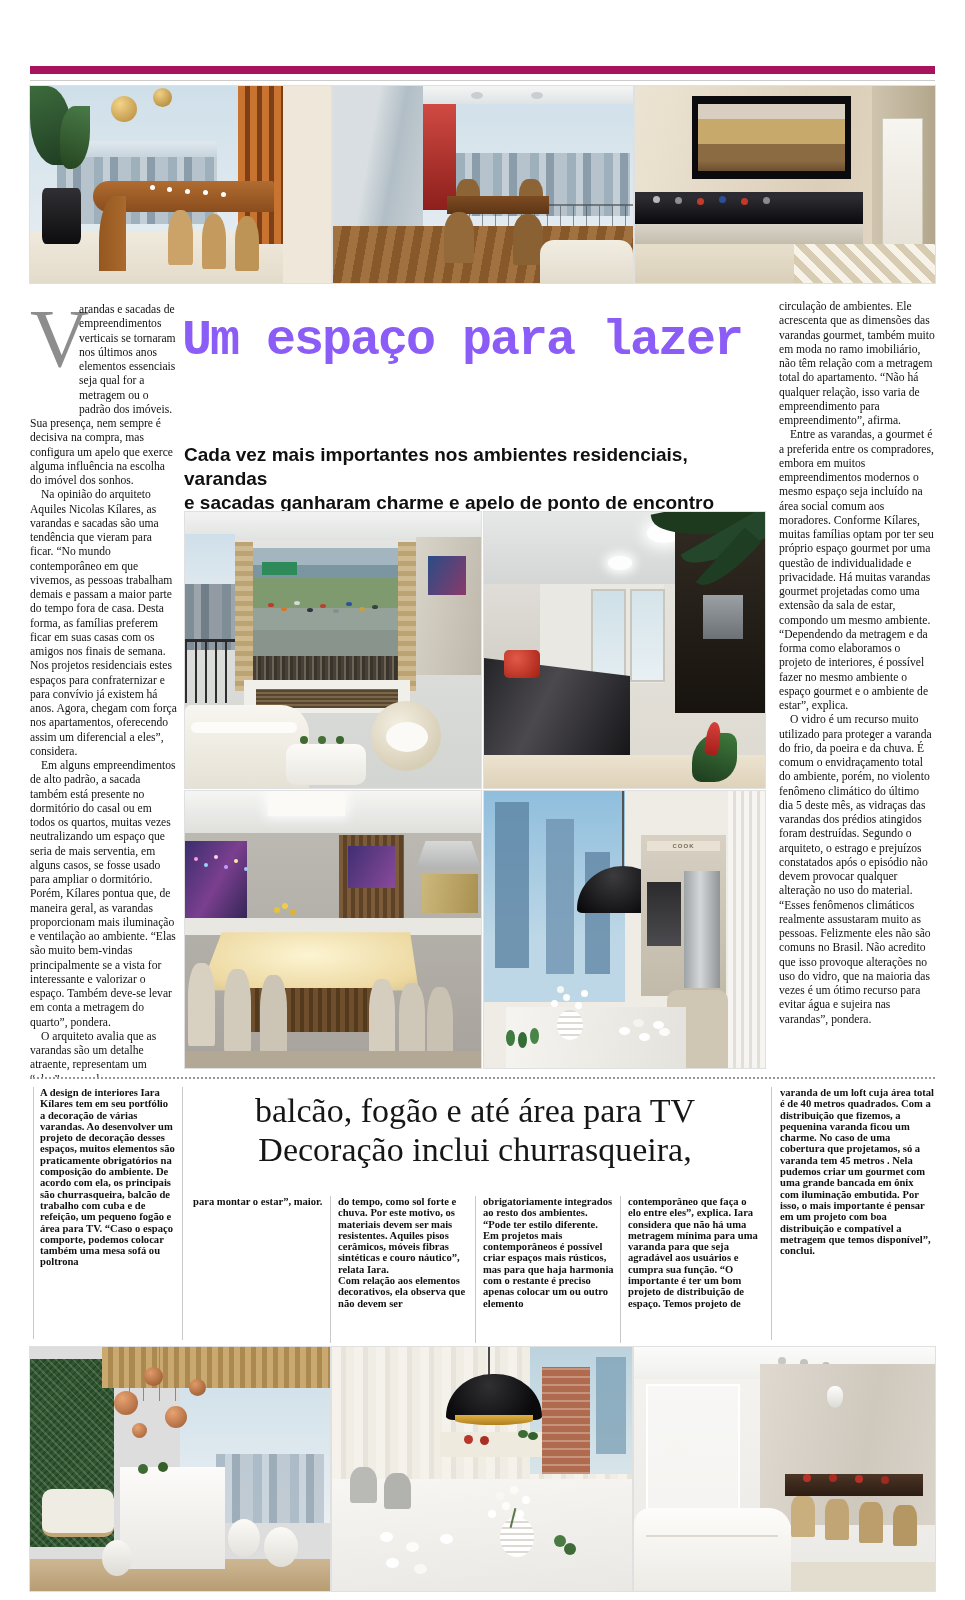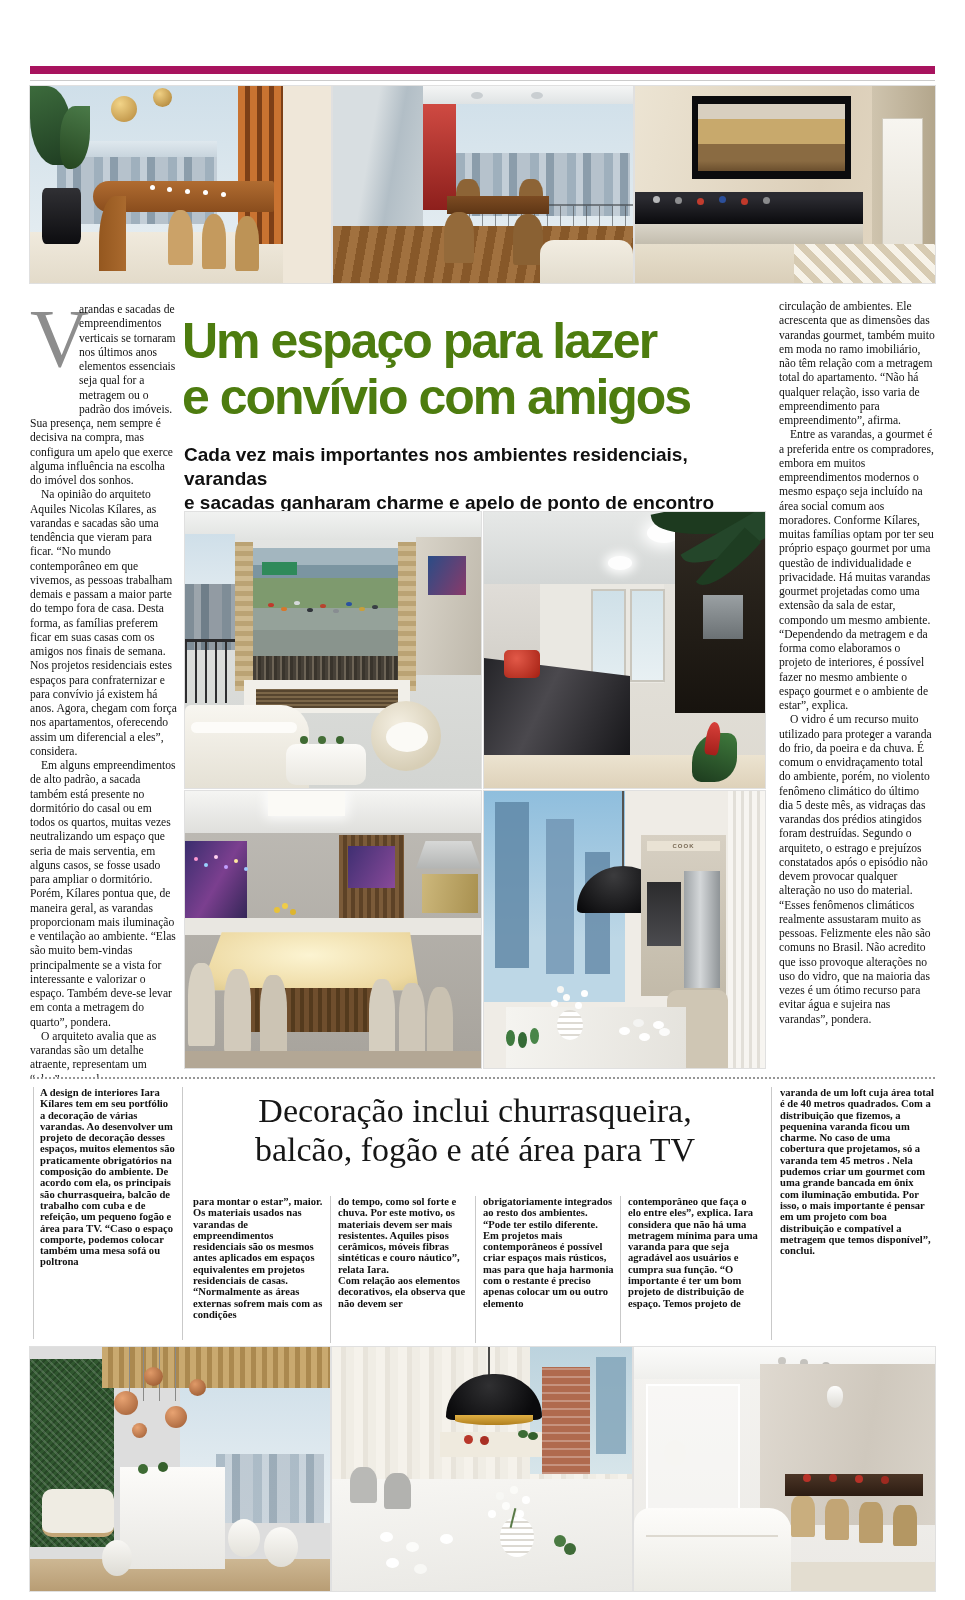--- a/index.html
+++ b/index.html
@@ -16,22 +16,22 @@
   .section-title{font-family:"Liberation Sans",sans-serif;font-weight:700;font-size:16px;
                  color:#a8135e;margin-top:7px;letter-spacing:.2px}
   #accent-bar{position:absolute;left:30px;right:30px;top:66px;height:8px;background:#a8135e}
   #hairline{position:absolute;left:30px;right:30px;top:80px;height:1px;background:#cccccc}
   
   .bp{margin:0;font-size:11.6px;line-height:14.25px;text-align:left}
   .ind{text-indent:11px}
   .dropcap{float:left;width:44px;font-size:82px;line-height:66px;height:100px;color:#8d8d8d;margin:3px 5px 0 0}
   #left-col{position:absolute;left:30px;top:303px;width:147px;height:774px;overflow:hidden}
   #right-col{position:absolute;left:779px;top:300px;width:157px;height:777px;overflow:hidden}
-  #headline{position:absolute;left:182px;top:313px;width:600px;font-family:Liberation Sans, sans-serif;
-            font-weight:700;font-size:50px;line-height:56px;letter-spacing:-2px;color:#4d7c0f}
+  #headline{position:absolute;left:182px;top:313px;width:600px;font-family:Liberation Mono, monospace;
+            font-weight:700;font-size:50px;line-height:56px;letter-spacing:-2px;color:#8b5cf6}
   #subhead{position:absolute;left:184px;top:443px;width:578px;font-family:"Liberation Sans",sans-serif;
            font-weight:700;font-size:19px;line-height:24px;color:#101010}
   
   #dotrule{position:absolute;left:30px;right:30px;top:1077px;border-top:2px dotted #969696}
   .vrule{position:absolute;width:1px;background:#c9c9c9}
   .boldtxt p{margin:0;font-weight:700;font-size:10.6px;line-height:11.3px}
   #b-left-rail{position:absolute;left:40px;top:1087px;width:136px;height:252px;overflow:hidden}
   #b-right-rail{position:absolute;left:780px;top:1087px;width:155px;height:253px;overflow:hidden}
   #headline2{position:absolute;left:185px;top:1091px;width:580px;text-align:center;
              font-size:34px;line-height:39px;color:#161616}
@@ -109,21 +109,20 @@
 
   <div id="left-col">
     <p class="bp"><span class="dropcap">V</span><span>arandas e sacadas de empreendimentos verticais se tornaram nos últimos anos elementos essenciais seja qual for a metragem ou o padrão dos imóveis. Sua presença, nem sempre é decisiva na compra, mas configura um apelo que exerce alguma influência na escolha do imóvel dos sonhos.</span></p>
     <p class="bp ind">Na opinião do arquiteto Aquiles Nicolas Kílares, as varandas e sacadas são uma tendência que vieram para ficar. “No mundo contemporâneo em que vivemos, as pessoas trabalham demais e passam a maior parte do tempo fora de casa. Desta forma, as famílias preferem ficar em suas casas com os amigos nos finais de semana. Nos projetos residenciais estes espaços para confraternizar e para convívio já existem há anos. Agora, chegam com força nos apartamentos, oferecendo assim um diferencial a eles”, considera.</p>
     <p class="bp ind">Em alguns empreendimentos de alto padrão, a sacada também está presente no dormitório do casal ou em todos os quartos, muitas vezes neutralizando um espaço que seria de mais serventia, em alguns casos, se fosse usado para ampliar o dormitório. Porém, Kílares pontua que, de maneira geral, as varandas proporcionam mais iluminação e ventilação ao ambiente. “Elas são muito bem-vindas principalmente se a vista for interessante e valorizar o espaço. Também deve-se levar em conta a metragem do quarto”, pondera.</p>
     <p class="bp ind">O arquiteto avalia que as varandas são um detalhe atraente, representam um “plus” em qualquer empreendimento, mas, para ele, o que mais valoriza um bom projeto é a boa distribuição de</p>
   </div>
 
   <div id="headline">
     <div>Um espaço para lazer</div>
-    <div>e convívio com amigos</div>
   </div>
   <div id="subhead">
     <div>Cada vez mais importantes nos ambientes residenciais, varandas</div>
     <div>e sacadas ganharam charme e apelo de ponto de encontro</div>
   </div>
 
   <div id="right-col">
     <p class="bp">circulação de ambientes. Ele acrescenta que as dimensões das varandas gourmet, também muito em moda no ramo imobiliário, não têm relação com a metragem total do apartamento. “Não há qualquer relação, isso varia de empreendimento para empreendimento”, afirma.</p>
     <p class="bp ind">Entre as varandas, a gourmet é a preferida entre os compradores, embora em muitos empreendimentos modernos o mesmo espaço seja incluído na área social comum aos moradores. Conforme Kílares, muitas famílias optam por ter seu próprio espaço gourmet por uma questão de individualidade e privacidade. Há muitas varandas gourmet projetadas como uma extensão da sala de estar, compondo um mesmo ambiente. “Dependendo da metragem e da forma como elaboramos o projeto de interiores, é possível fazer no mesmo ambiente o espaço gourmet e o ambiente de estar”, explica.</p>
     <p class="bp ind">O vidro é um recurso muito utilizado para proteger a varanda do frio, da poeira e da chuva. É comum o envidraçamento total do ambiente, porém, no violento fenômeno climático do último dia 5 deste mês, as vidraças das varandas dos prédios atingidos foram destruídas. Segundo o arquiteto, o estrago e prejuízos constatados após o episódio não devem provocar qualquer alteração no uso do material. “Esses fenômenos climáticos realmente assustaram muito as pessoas. Felizmente eles não são comuns no Brasil. Não acredito que isso provoque alterações no uso do vidro, que na maioria das vezes é um ótimo recurso para evitar água e sujeira nas varandas”, pondera.</p>
@@ -216,28 +215,27 @@
 
   <div id="dotrule"></div>
 
   <div class="vrule" style="left:33px;top:1087px;height:252px"></div>
   <div id="b-left-rail" class="boldtxt">
     <p>A design de interiores Iara Kílares tem em seu portfólio a decoração de várias varandas. Ao desenvolver um projeto de decoração desses espaços, muitos elementos são praticamente obrigatórios na composição do ambiente. De acordo com ela, os principais são churrasqueira, balcão de trabalho com cuba e de refeição, um pequeno fogão e área para TV. “Caso o espaço comporte, podemos colocar também uma mesa sofá ou poltrona</p>
   </div>
 
   <div class="vrule" style="left:182px;top:1087px;height:253px"></div>
   <div id="headline2">
+    <div>balcão, fogão e até área para TV</div>
     <div>Decoração inclui churrasqueira,</div>
-    <div>balcão, fogão e até área para TV</div>
   </div>
 
   <div id="bcols">
     <div class="bcol boldtxt">
       <p>para montar o estar”, maior.</p>
-      <p>Os materiais usados nas varandas de empreendimentos residenciais são os mesmos antes aplicados em espaços equivalentes em projetos residenciais de casas. “Normalmente as áreas externas sofrem mais com as condições</p>
     </div>
     <div class="bcol boldtxt">
       <p>do tempo, como sol forte e chuva. Por este motivo, os materiais devem ser mais resistentes. Aquiles pisos cerâmicos, móveis fibras sintéticas e couro náutico”, relata Iara.</p>
       <p>Com relação aos elementos decorativos, ela observa que não devem ser</p>
     </div>
     <div class="bcol boldtxt">
       <p>obrigatoriamente integrados ao resto dos ambientes. “Pode ter estilo diferente. Em projetos mais contemporâneos é possível criar espaços mais rústicos, mas para que haja harmonia com o restante é preciso apenas colocar um ou outro elemento</p>
     </div>
     <div class="bcol boldtxt">
       <p>contemporâneo que faça o elo entre eles”, explica. Iara considera que não há uma metragem mínima para uma varanda para que seja agradável aos usuários e cumpra sua função. “O importante é ter um bom projeto de distribuição de espaço. Temos projeto de</p>

